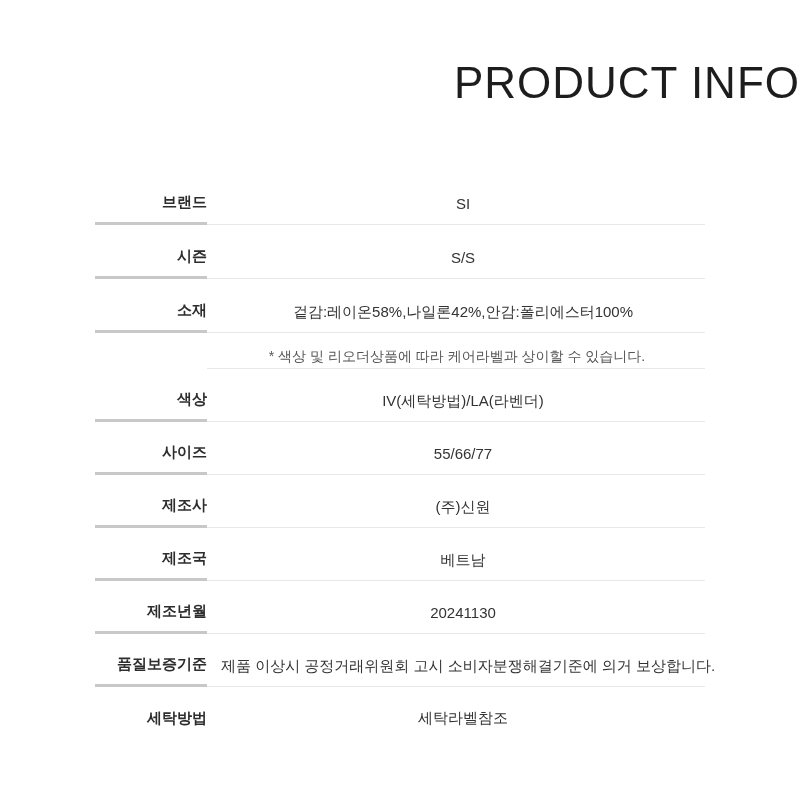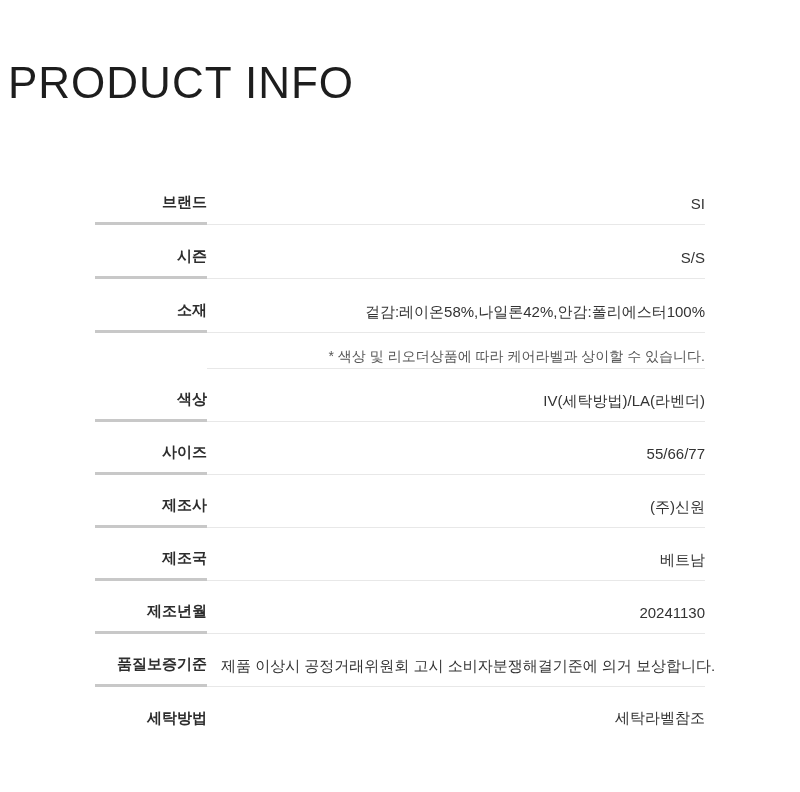--- a/index.html
+++ b/index.html
@@ -11,22 +11,22 @@
     overflow: hidden;
     font-family: "Liberation Sans", "DejaVu Sans", sans-serif;
   }
   .page {
     position: relative;
     width: 800px;
     height: 792px;
     background: #ffffff;
   }
   h1.page-title {
-    margin: 58px 0 0 1px;
-    text-align: left;
+    margin: 58px 0 0 12px;
+    text-align: right;
     font-size: 44px;
     line-height: 50px;
     font-weight: 500;
     letter-spacing: 1px;
     color: #1d1d1d;
     padding-left: 7px;
   }
   .table-wrap {
     margin: 63px 0 0 95px;
   }
@@ -44,21 +44,21 @@
     text-align: right;
     vertical-align: bottom;
     padding: 0 0 12px 0;
     border-bottom: 3px solid #c8c8c8;
     line-height: 16px;
   }
   table.info-table td {
     font-size: 15px;
     font-weight: normal;
     color: #333333;
-    text-align: right;
+    text-align: center;
     vertical-align: bottom;
     padding: 0 0 12px 14px;
     border-bottom: 1px solid #e8e8e8;
     line-height: 16px;
     white-space: nowrap;
   }
   tr.r54 { height: 54px; }
   tr.r53 { height: 53px; }
   tr.note-row { height: 36px; }
   tr.note-row th {

